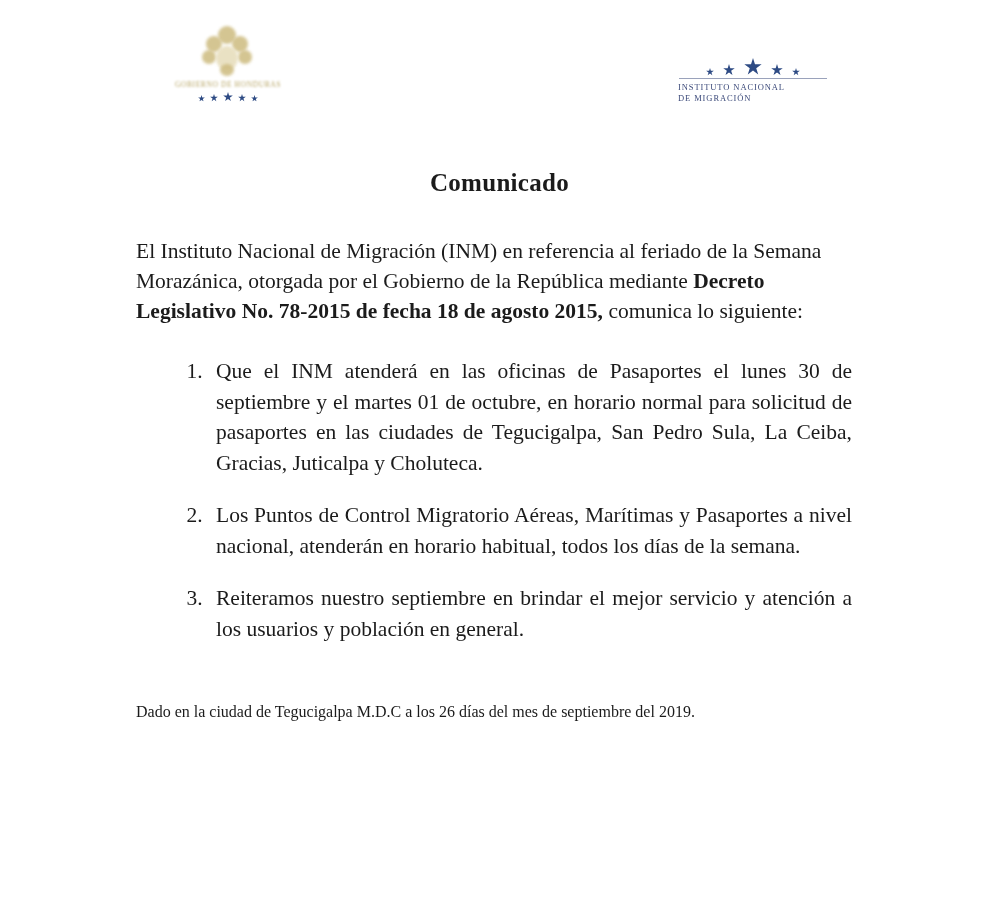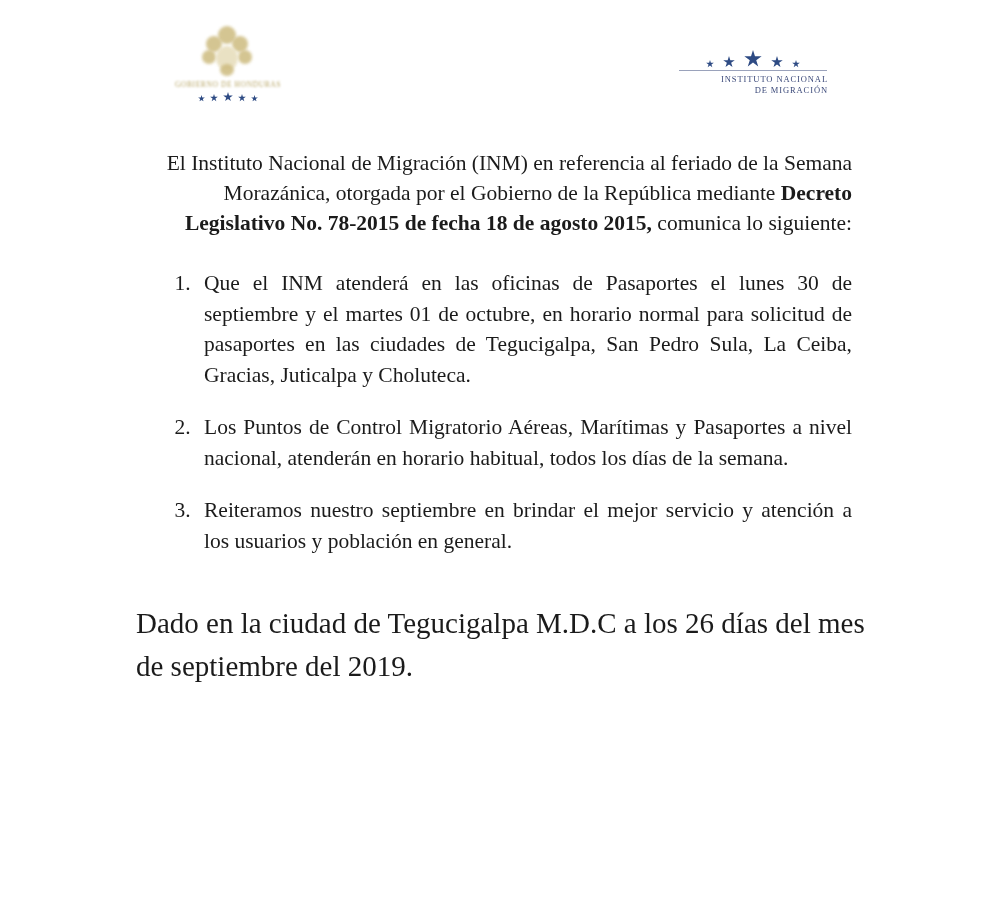--- a/index.html
+++ b/index.html
@@ -58,23 +58,23 @@
     display: flex;
     justify-content: center;
     align-items: flex-end;
     gap: 5px;
     filter: blur(0.7px);
   }
 
   .logo-inm {
     position: absolute;
     left: 678px;
-    top: 48px;
+    top: 56px;
     width: 150px;
-    text-align: right;
+    text-align: left;
     filter: blur(0.4px);
   }
   .inm-stars {
     display: flex;
     justify-content: center;
     align-items: flex-end;
     gap: 9px;
     height: 20px;
     margin-bottom: 2px;
   }
@@ -108,46 +108,47 @@
   .title {
     text-align: center;
     font-weight: bold;
     font-size: 25px;
     letter-spacing: .3px;
     margin: 44px 0 0 0;
     padding-left: 10px;
   }
 
   .intro {
-    margin: 23px 0 0 0;
+    margin: 39px 0 0 0;
     padding: 0 137px 0 136px;
     font-size: 21.5px;
     line-height: 30px;
-    text-align: right;
+    text-align: left;
   }
   .intro b { font-weight: bold; }
 
   ol.items {
     margin: 30px 0 0 0;
     padding: 0 137px 0 196px;
     font-size: 21.5px;
     line-height: 30.5px;
     list-style-position: outside;
   }
   ol.items li {
     text-align: justify;
     margin-bottom: 22px;
     padding-left: 8px;
+    margin-left: 12px;
   }
   ol.items li:last-child { margin-bottom: 0; }
 
   .closing {
     margin: 46px 0 0 0;
     padding: 0 120px 0 136px;
-    font-size: 29px;
+    font-size: 16px;
     line-height: 43px;
     text-align: left;
   }
 </style>
 </head>
 <body>
 
 <div class="header">
 
   <div class="logo-gov">
@@ -180,20 +181,21 @@
     </div>
     <div class="inm-rule"></div>
     <div class="inm-caption">INSTITUTO NACIONAL</div>
     <div class="inm-caption">DE MIGRACIÓN</div>
   </div>
 
 </div>
 
 <div class="doc">
 
+  <h1 class="title">Comunicado</h1>
 
   <p class="intro"><span>El Instituto Nacional de Migración (INM) en referencia al feriado de la Semana Morazánica, otorgada por el Gobierno de la República mediante </span><b>Decreto Legislativo No. 78-2015 de fecha 18 de agosto 2015,</b><span> comunica lo siguiente:</span></p>
 
   <ol class="items">
     <li>Que el INM atenderá en las oficinas de Pasaportes el lunes 30 de septiembre y el martes 01 de octubre, en horario normal para solicitud de pasaportes en las ciudades de Tegucigalpa, San Pedro Sula, La Ceiba, Gracias, Juticalpa y Choluteca.</li>
     <li>Los Puntos de Control Migratorio Aéreas, Marítimas y Pasaportes a nivel nacional, atenderán en horario habitual, todos los días de la semana.</li>
     <li>Reiteramos nuestro septiembre en brindar el mejor servicio y atención a los usuarios y población en general.</li>
   </ol>
 
   <p class="closing">Dado en la ciudad de Tegucigalpa M.D.C a los 26 días del mes de septiembre del 2019.</p>

